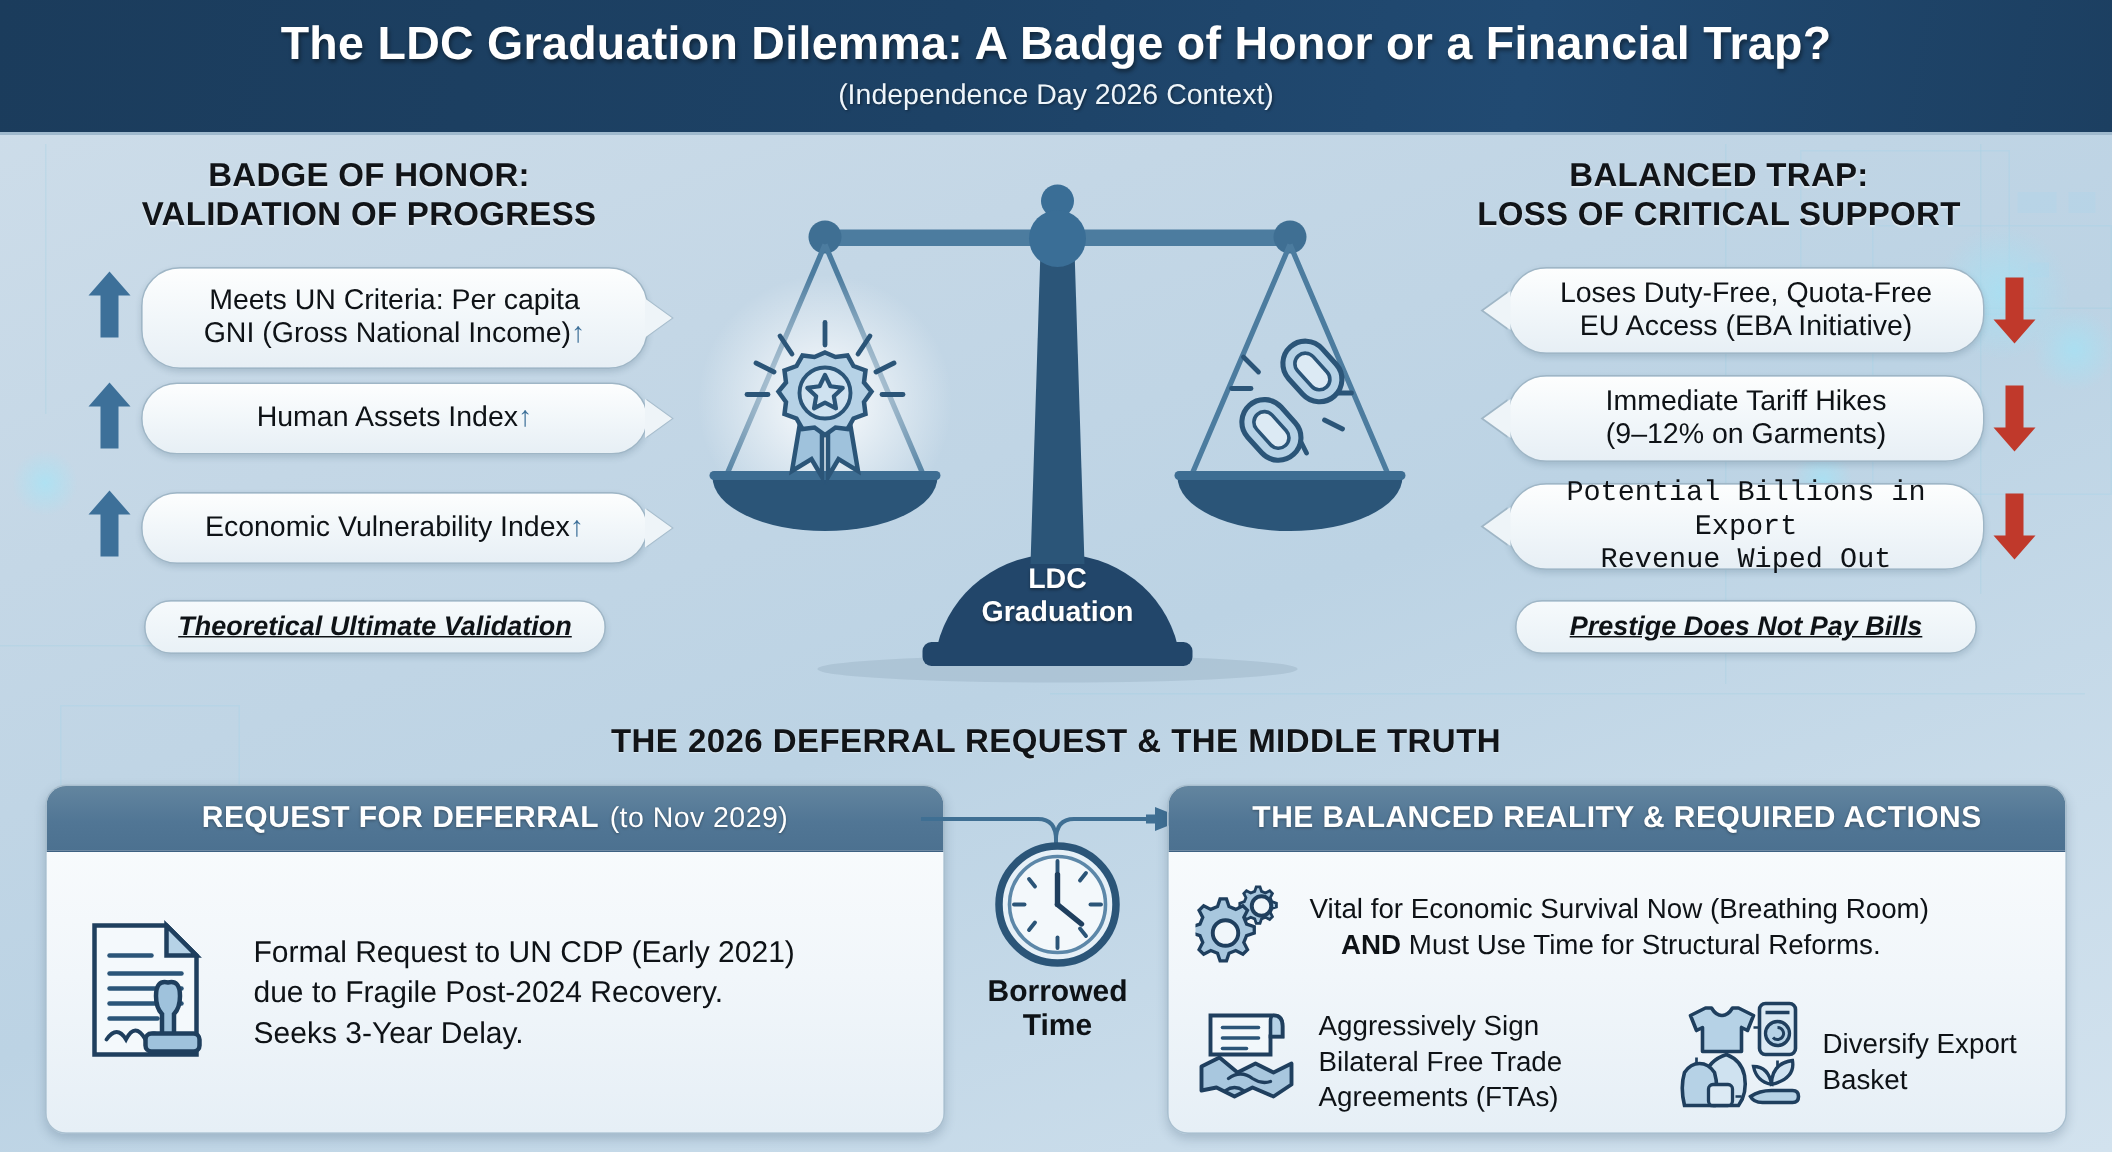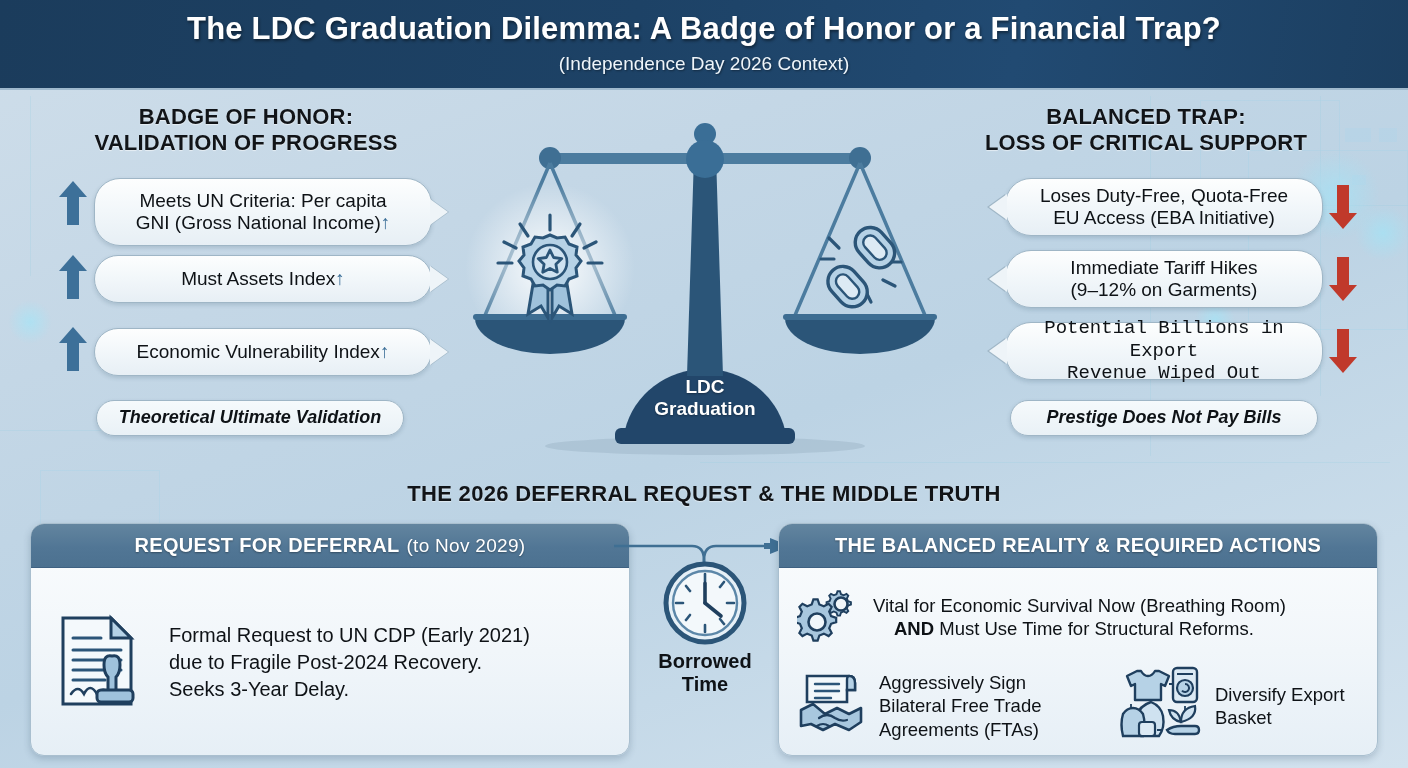--- a/index.html
+++ b/index.html
@@ -80,21 +80,21 @@
     filter: drop-shadow(1.4px 0 0 #9fb6c6);
   }
   .bub.left-tail .tail {
     left: -17px; top: 50%; transform: translateY(-50%);
     border-top: 13px solid transparent;
     border-bottom: 13px solid transparent;
     border-right: 18px solid #eef4f8;
     filter: drop-shadow(-1.4px 0 0 #9fb6c6);
   }
   .bub.plain { border-radius: 22px; font-style: italic; font-weight: bold; font-size: 18px;
-               background: linear-gradient(180deg,#f6fafc 0%, #e9f1f6 100%); }
+               background: linear-gradient(180deg,#f6fafc 0%, #e9f1f6 100%); text-decoration: underline; }
 
   .arr { position: absolute; }
   .arr svg { display: block; }
 
   
   #scale { position: absolute; left: 455px; top: 108px; width: 500px; height: 350px; }
 
   
   #mid-head {
     position: absolute; left: 0; top: 481px; width: 1408px;
@@ -195,21 +195,21 @@
     <span class="tail"></span>
     <span>
       <span>Meets UN Criteria: Per capita</span><br>
       <span>GNI (Gross National Income)</span><span style="color:#3d7099;font-weight:bold;">↑</span>
     </span>
   </div>
 
   <div class="bub right-tail" style="left:94px;top:255px;width:338px;height:48px;">
     <span class="tail"></span>
     <span>
-      <span>Must Assets Index</span><span style="color:#3d7099;font-weight:bold;">↑</span>
+      <span>Human Assets Index</span><span style="color:#3d7099;font-weight:bold;">↑</span>
     </span>
   </div>
 
   <div class="bub right-tail" style="left:94px;top:328px;width:338px;height:48px;">
     <span class="tail"></span>
     <span>
       <span>Economic Vulnerability Index</span><span style="color:#3d7099;font-weight:bold;">↑</span>
     </span>
   </div>
 

